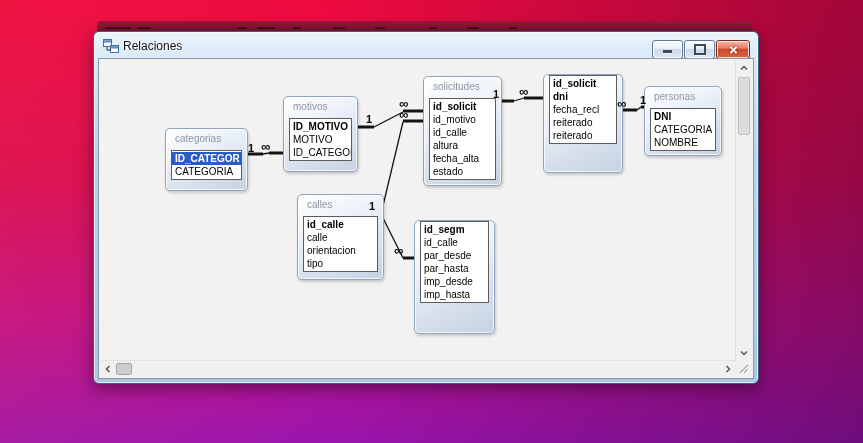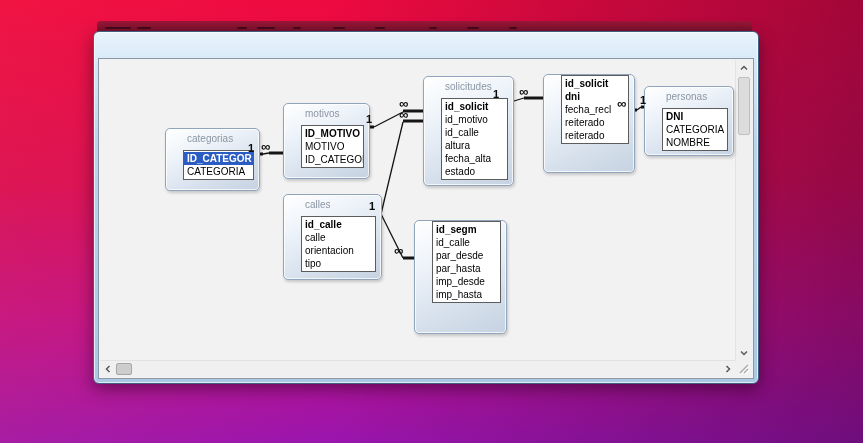--- a/index.html
+++ b/index.html
@@ -46,21 +46,21 @@
   .hthumb{position:absolute;top:2px;bottom:2px;left:16px;width:14px;background:#cdcdcd;border:1px solid #a6a6a6;border-radius:2px;}
 
   
   svg.rels{position:absolute;left:0;top:0;z-index:4;pointer-events:none;}
   .tk{stroke:#141414;stroke-width:3;}
   .tn{stroke:#141414;stroke-width:1.3;fill:none;}
 
   
   .table{position:absolute;z-index:5;border:1px solid #90a5bb;border-radius:5px;
     background:linear-gradient(155deg,#ffffff 0%,#eff4fa 30%,#d6e0ec 70%,#c6d2e1 100%);
-    box-shadow:inset 0 0 0 1px rgba(255,255,255,.75), 1px 2px 3px rgba(0,0,0,.18);padding-left:12px;}
+    box-shadow:inset 0 0 0 1px rgba(255,255,255,.75), 1px 2px 3px rgba(0,0,0,.18);}
   .ttl{height:16px;padding:4px 0 1px 9px;font-size:10px;color:#8b97a4;white-space:nowrap;overflow:hidden;}
   .fl{margin:0 5px 5px 5px;background:#fff;border:1px solid #5c5c5c;padding:1px 0;}
   .fr{height:13px;line-height:13px;font-size:10px;padding:0 3px;color:#000;white-space:nowrap;overflow:hidden;}
   .fr.b{font-weight:bold;}
   .fr.sel{background:#2b5cc4;color:#fff;font-weight:bold;}
 
   
   .rl{position:absolute;z-index:6;font-weight:bold;font-size:11px;color:#0a0a0a;line-height:11px;}
   .rl.inf{font-size:13px;line-height:10px;}
 </style>
@@ -76,20 +76,44 @@
     <i style="left:160px;width:18px"></i>
     <i style="left:196px;width:8px"></i>
     <i style="left:236px;width:12px"></i>
     <i style="left:278px;width:10px"></i>
     <i style="left:332px;width:8px"></i>
     <i style="left:370px;width:12px"></i>
     <i style="left:412px;width:8px"></i>
   </div>
 
   <div class="window">
+    <div class="titlebar">
+      <svg class="appicon" viewBox="0 0 16 14">
+        <rect x="0.5" y="0.5" width="8" height="7" fill="#fff" stroke="#3a6ea5"></rect>
+        <rect x="0.5" y="0.5" width="8" height="2.4" fill="#7aa7d8" stroke="#3a6ea5"></rect>
+        <rect x="7.5" y="6.5" width="8" height="7" fill="#fff" stroke="#3a6ea5"></rect>
+        <rect x="7.5" y="6.5" width="8" height="2.4" fill="#7aa7d8" stroke="#3a6ea5"></rect>
+        <path d="M4 8 L4 11 L8 11" stroke="#2a2a2a" fill="none"></path>
+      </svg>
+      <span class="wtitle">Relaciones</span>
+      <div class="btns">
+        <div class="btn">
+            <span class="gmin"></span>
+          </div>
+        <div class="btn">
+            <span class="gmax"></span>
+          </div>
+        <div class="btn close">
+            <span class="gx">
+              <b></b>
+              <u></u>
+            </span>
+          </div>
+      </div>
+    </div>
 
     <div class="client">
       <div class="vscroll">
         <div class="arr" style="top:0">
           <svg width="8" height="8">
               <path d="M1 5.5 L4 2.5 L7 5.5" stroke="#595959" stroke-width="1.5" fill="none"></path>
             </svg>
         </div>
         <div class="vthumb"></div>
         <div class="arr" style="bottom:0">
@@ -153,30 +177,30 @@
   </svg>
 
   <div class="table" style="left:165px;top:128px;width:81px;height:61px">
     <div class="ttl">categorias</div>
     <div class="fl">
       <div class="fr sel b">ID_CATEGOR</div>
       <div class="fr">CATEGORIA</div>
     </div>
   </div>
 
-  <div class="table" style="left:283px;top:103px;width:73px;height:74px">
+  <div class="table" style="left:283px;top:96px;width:73px;height:74px">
     <div class="ttl">motivos</div>
     <div class="fl">
       <div class="fr b">ID_MOTIVO</div>
       <div class="fr">MOTIVO</div>
       <div class="fr">ID_CATEGOR</div>
     </div>
   </div>
 
-  <div class="table" style="left:283px;top:194px;width:85px;height:84px">
+  <div class="table" style="left:297px;top:194px;width:85px;height:84px">
     <div class="ttl">calles</div>
     <div class="fl">
       <div class="fr b">id_calle</div>
       <div class="fr">calle</div>
       <div class="fr">orientacion</div>
       <div class="fr">tipo</div>
     </div>
   </div>
 
   <div class="table" style="left:423px;top:76px;width:77px;height:108px">

